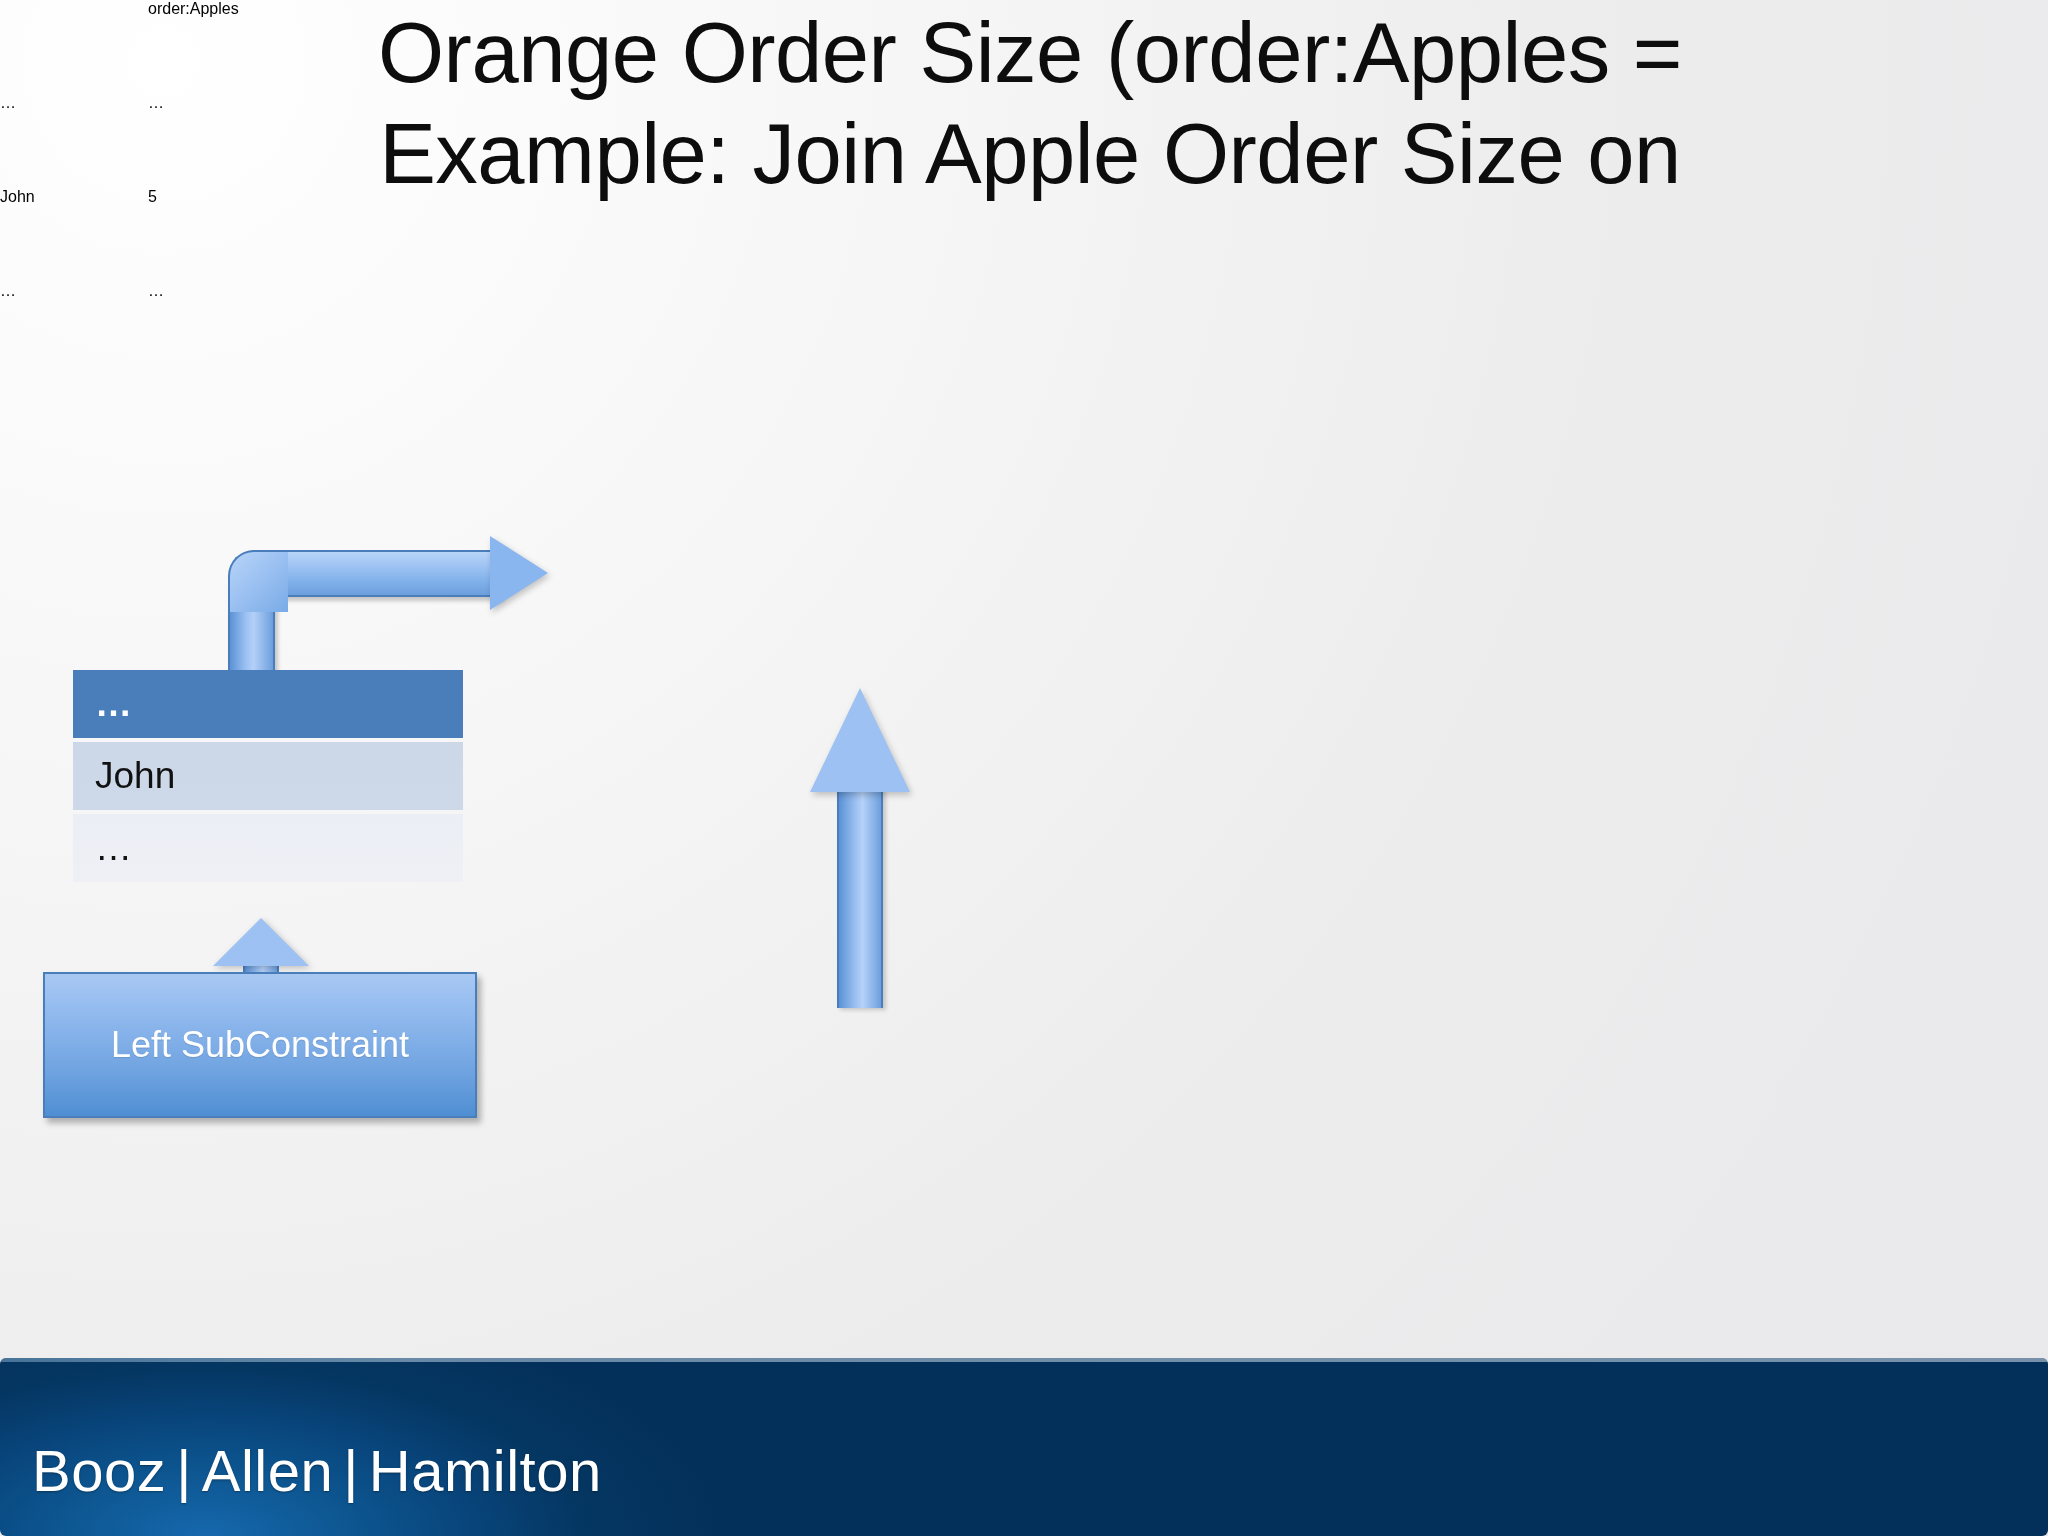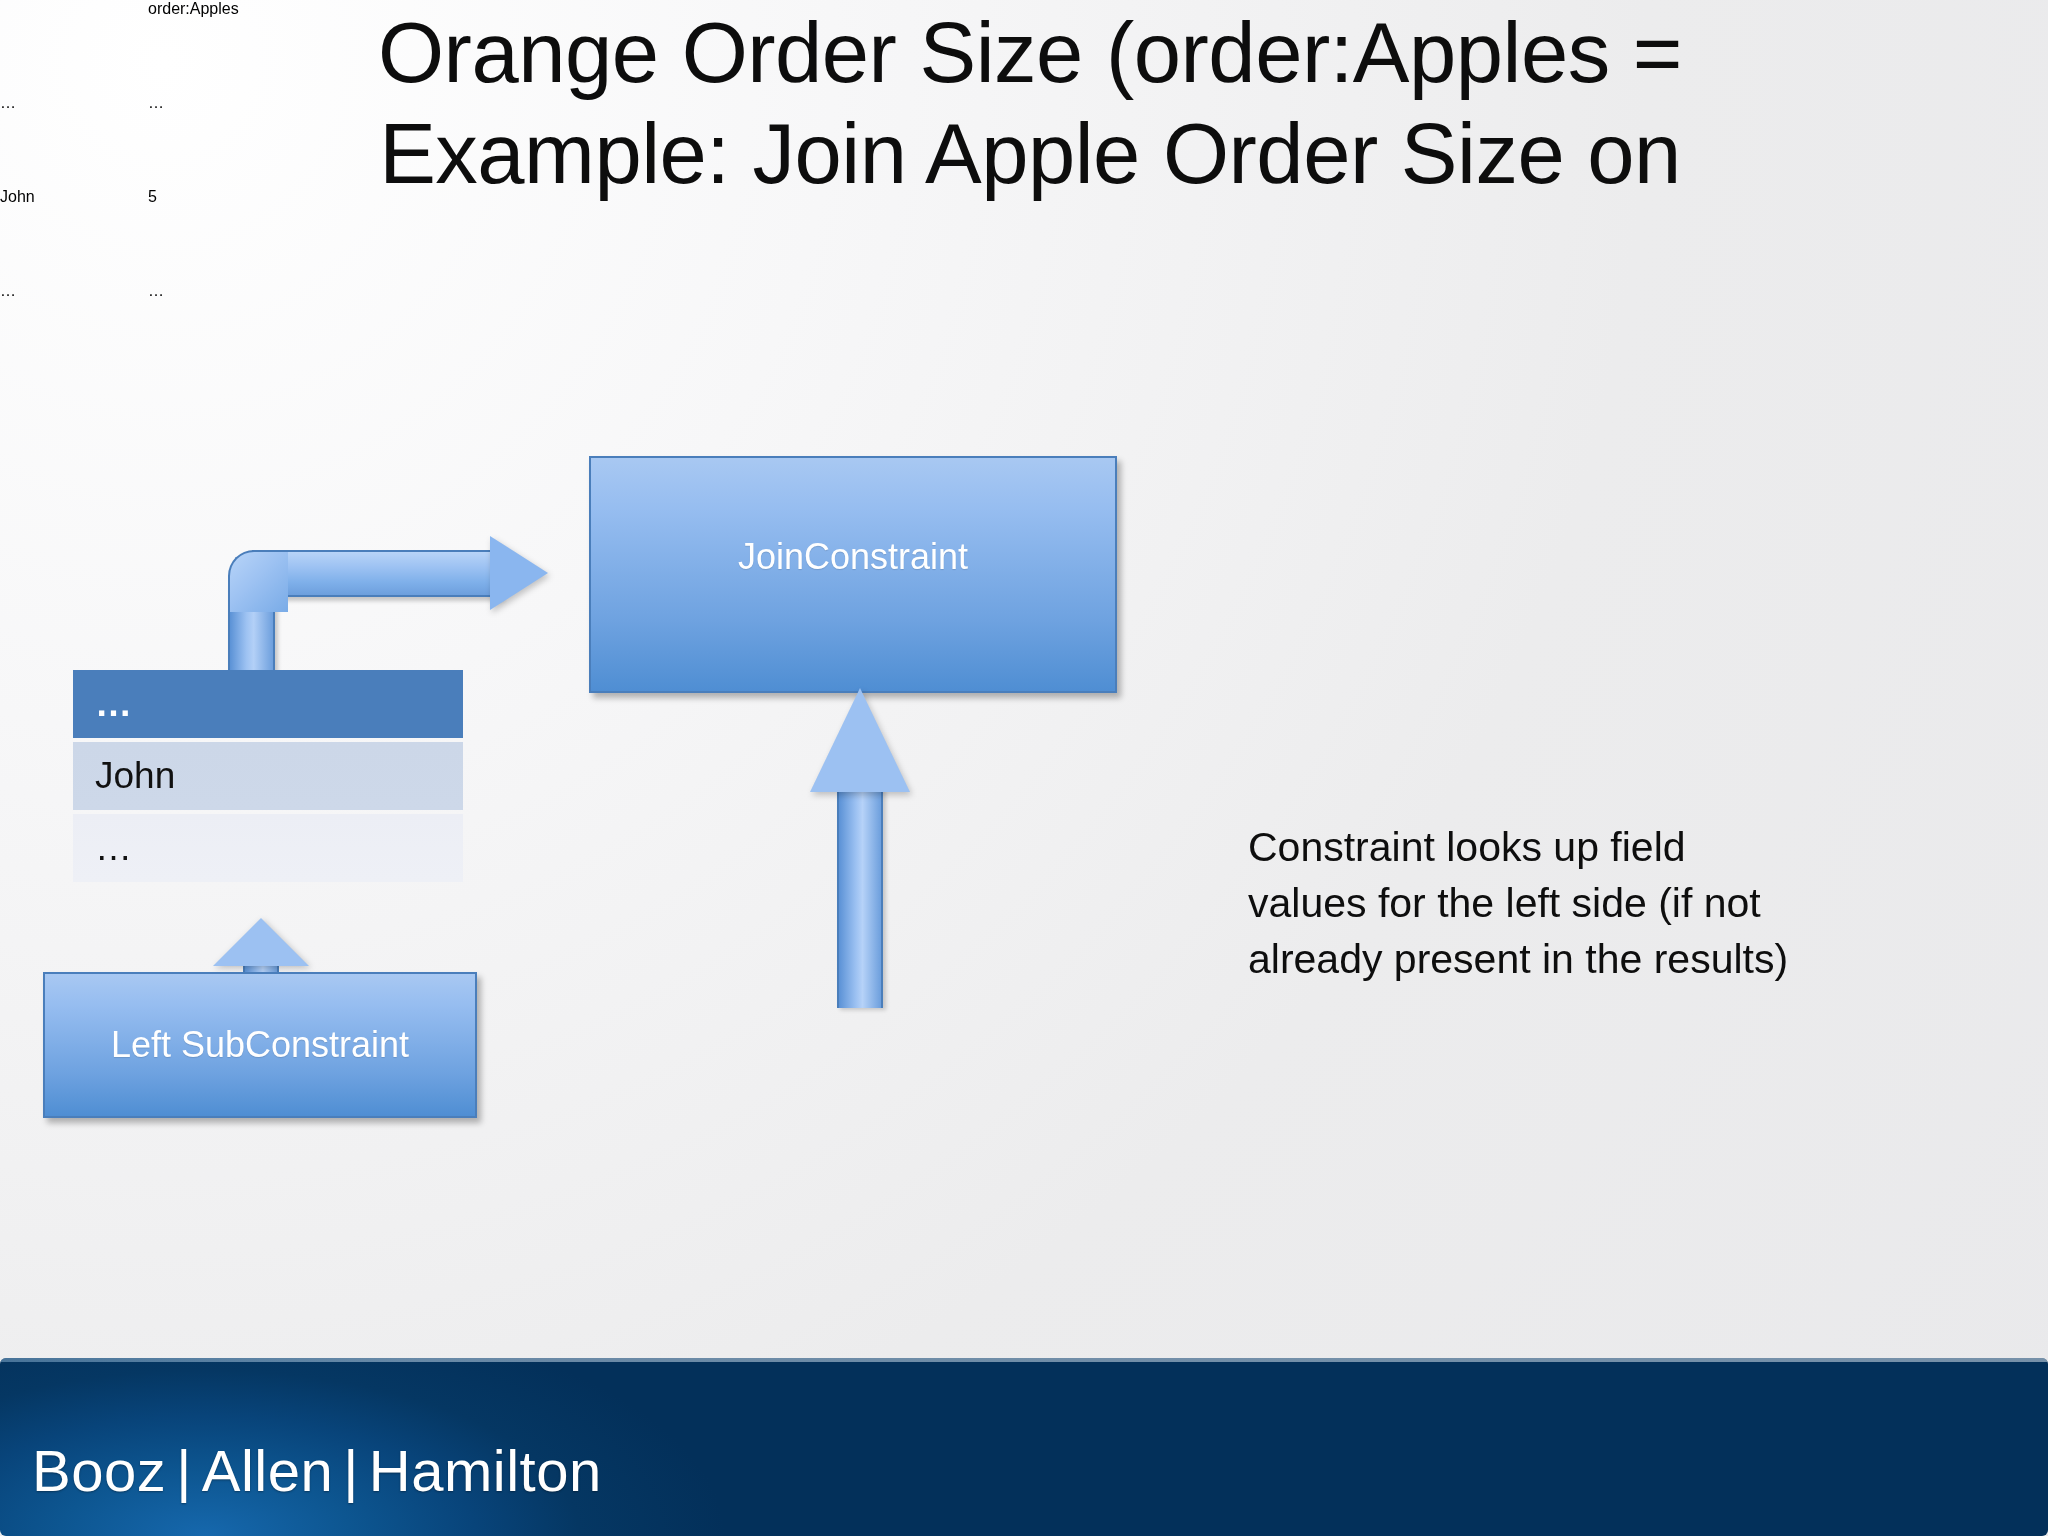--- a/index.html
+++ b/index.html
@@ -232,23 +232,20 @@
   </div>
 
   <div class="elbow">
     <div class="vert"></div>
     <div class="horiz"></div>
     <div class="corner"></div>
     <div class="head-edge"></div>
     <div class="head"></div>
   </div>
 
-  <div class="bluebox" id="join-constraint-box">
-    <span>JoinConstraint</span>
-  </div>
 
   <div class="uparrow-big">
     <div class="shaft"></div>
     <div class="head"></div>
   </div>
 
   <div class="tbl" id="left-table">
     <div class="cell hdr">
       <span class="ellip">…</span>
     </div>
@@ -288,25 +285,20 @@
     </div>
 
     <div class="cell row-a">
       <span class="ellip">…</span>
     </div>
     <div class="cell row-a">
       <span class="ellip">…</span>
     </div>
   </div>
 
-  <div class="note">
-    <div>Constraint looks up field</div>
-    <div>values for the left side (if not</div>
-    <div>already present in the results)</div>
-  </div>
 
   <div class="footer">
     <div class="footer-logo">
       <span>Booz</span><span class="bar">|</span><span>Allen</span><span class="bar">|</span><span>Hamilton</span>
     </div>
   </div>
 
 </div>
 
 </body></html>

